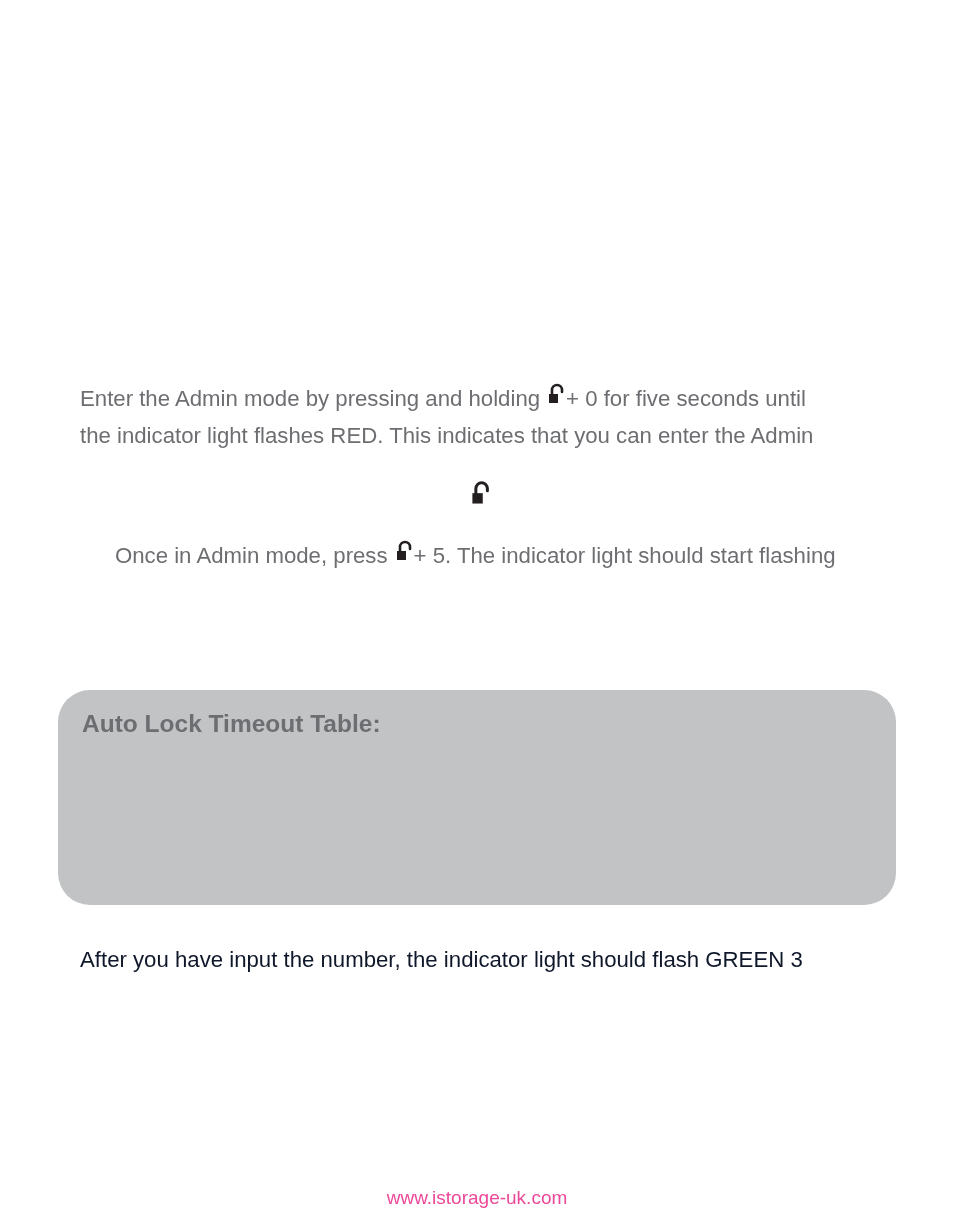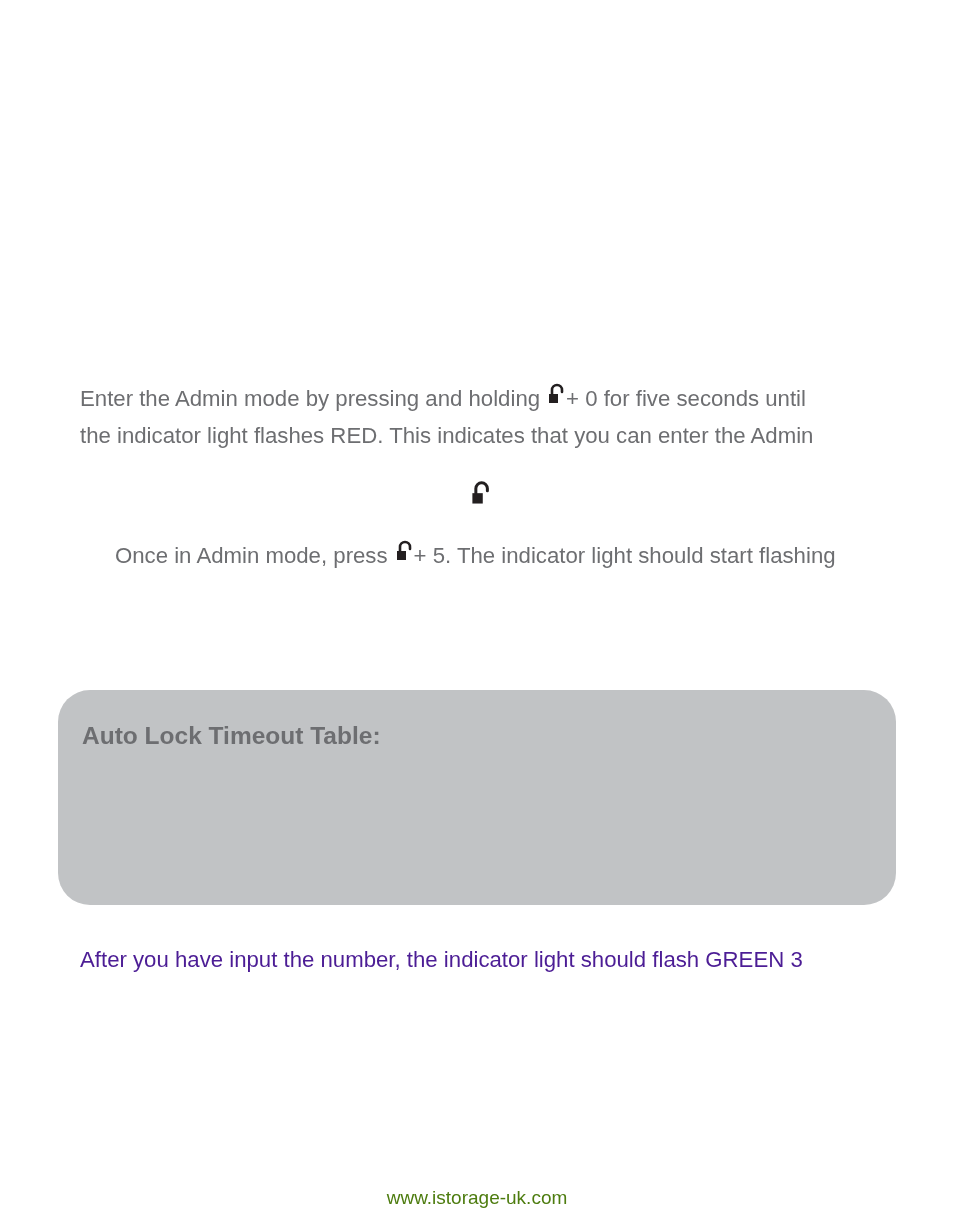--- a/index.html
+++ b/index.html
@@ -56,44 +56,44 @@
     margin-left: 35px;
   }
   .table-box {
     position: absolute;
     left: 58px;
     top: 690px;
     width: 838px;
     height: 215px;
     background: #c1c3c5;
     border-radius: 32px;
-    padding-top: 32px;
+    padding-top: 20px;
     box-sizing: border-box;
   }
   .table-title {
     font-size: 24.5px;
     font-weight: bold;
     color: #6d6e71;
     margin-left: 24px;
   }
   .after-text {
     position: absolute;
     left: 80px;
     top: 947px;
     width: 794px;
     font-size: 22.2px;
-    color: #4c1d95;
+    color: #0f172a;
   }
   .footer {
     position: absolute;
     bottom: 18px;
     width: 954px;
     text-align: center;
     font-size: 19px;
-    color: #4d7c0f;
+    color: #ec4899;
   }
 </style>
 </head>
 <body>
 
 <div class="page">
 
   <div class="content">
 
     <div class="para step1-line1">

